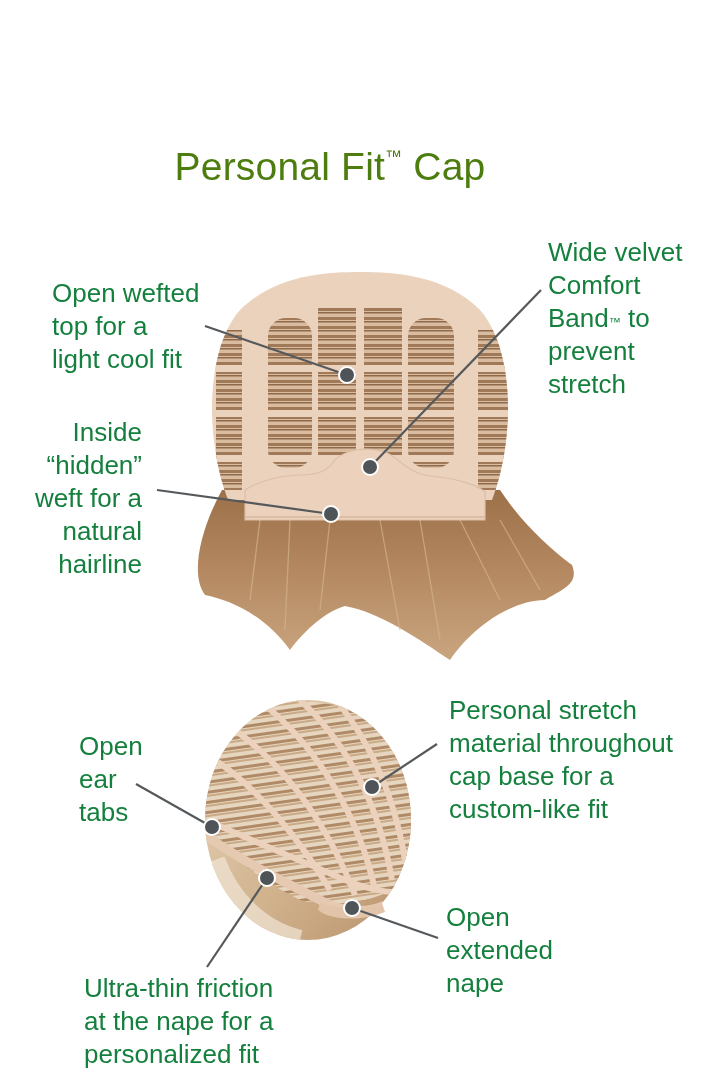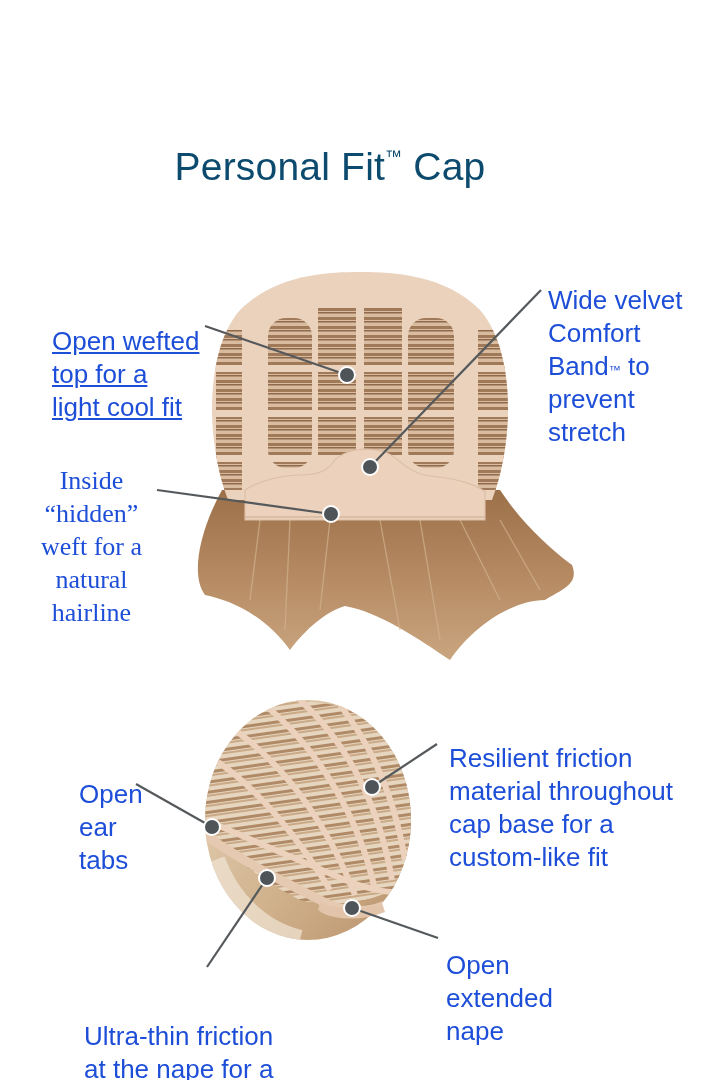--- a/index.html
+++ b/index.html
@@ -1,22 +1,22 @@
 <!DOCTYPE html>
 <html><head>
 <meta charset="utf-8">
 <style>
   html, body { margin: 0; padding: 0; background: #ffffff; }
   body { width: 720px; height: 1080px; position: relative; overflow: hidden;
          font-family: "Liberation Sans", sans-serif; color: #4a4a4a; }
   .title { position: absolute; left: 0; width: 660px; top: 145px; text-align: center;
-           font-size: 39px; color: #0c4a6e; letter-spacing: 0.2px; }
+           font-size: 39px; color: #4d7c0f; letter-spacing: 0.2px; }
   .title sup { font-size: 17px; vertical-align: top; position: relative; top: 2px; }
-  .label { position: absolute; font-size: 26px; line-height: 33px; color: #1d4ed8; white-space: pre-line; margin-top: 48px; }
-  .label.right { text-align: center; font-family: Liberation Serif, serif; }
+  .label { position: absolute; font-size: 26px; line-height: 33px; color: #15803d; white-space: pre-line; }
+  .label.right { text-align: right; }
   .label sup { font-size: 12px; vertical-align: top; position: relative; top: 4px; }
   svg.art { position: absolute; left: 0; top: 0; }
 </style>
 </head>
 <body>
 
 <div class="title"><span>Personal Fit</span><sup>™</sup><span> Cap</span></div>
 
 <svg class="art" width="720" height="1080" viewBox="0 0 720 1080">
   <defs>
@@ -105,41 +105,41 @@
     <circle cx="347" cy="375" r="8"></circle>
     <circle cx="370" cy="467" r="8"></circle>
     <circle cx="331" cy="514" r="8"></circle>
     <circle cx="212" cy="827" r="8"></circle>
     <circle cx="372" cy="787" r="8"></circle>
     <circle cx="352" cy="908" r="8"></circle>
     <circle cx="267" cy="878" r="8"></circle>
   </g>
 </svg>
 
-<div class="label" style="left:52px; top:277px;text-decoration:underline;">Open wefted
+<div class="label" style="left:52px; top:277px;">Open wefted
 top for a
 light cool fit</div>
 
 <div class="label" style="left:548px; top:236px;"><span>Wide velvet
 Comfort
 Band</span><sup>™</sup><span> to
 prevent
 stretch</span></div>
 
 <div class="label right" style="right:578px; top:416px;">Inside
 “hidden”
 weft for a
 natural
 hairline</div>
 
 <div class="label" style="left:79px; top:730px;">Open
 ear
 tabs</div>
 
-<div class="label" style="left:449px; top:694px;">Resilient friction
+<div class="label" style="left:449px; top:694px;">Personal stretch
 material throughout
 cap base for a
 custom-like fit</div>
 
 <div class="label" style="left:446px; top:901px;">Open
 extended
 nape</div>
 
 <div class="label" style="left:84px; top:972px;">Ultra-thin friction
 at the nape for a

